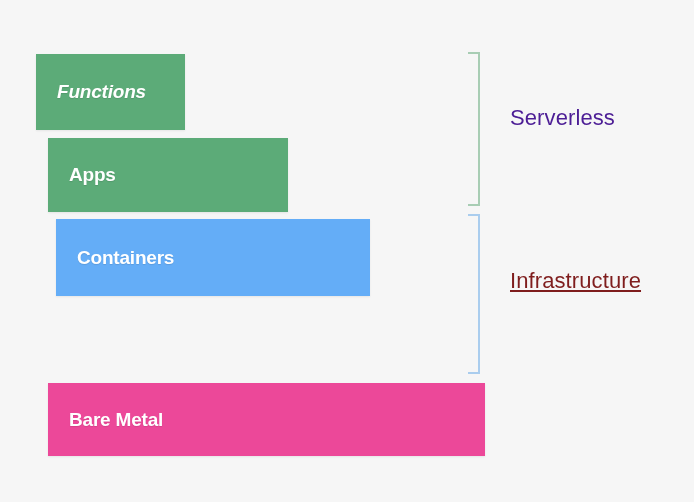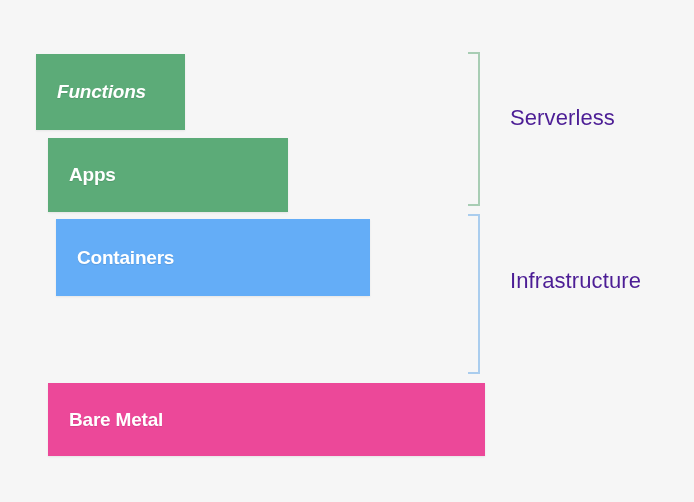--- a/index.html
+++ b/index.html
@@ -76,21 +76,22 @@
     letter-spacing: 0.1px;
   }
   .label-serverless {
     left: 510px;
     top: 105px;
     color: #4c1d95;
   }
   .label-infrastructure {
     left: 510px;
     top: 268px;
-    color: #4c1d95;
+    color: #7f1d1d;
+    text-decoration: underline;
   }
 </style>
 </head>
 <body>
 
 <div id="canvas">
 
   <div class="bar bar-functions">
     <span class="bar-label">Functions</span>
   </div>

